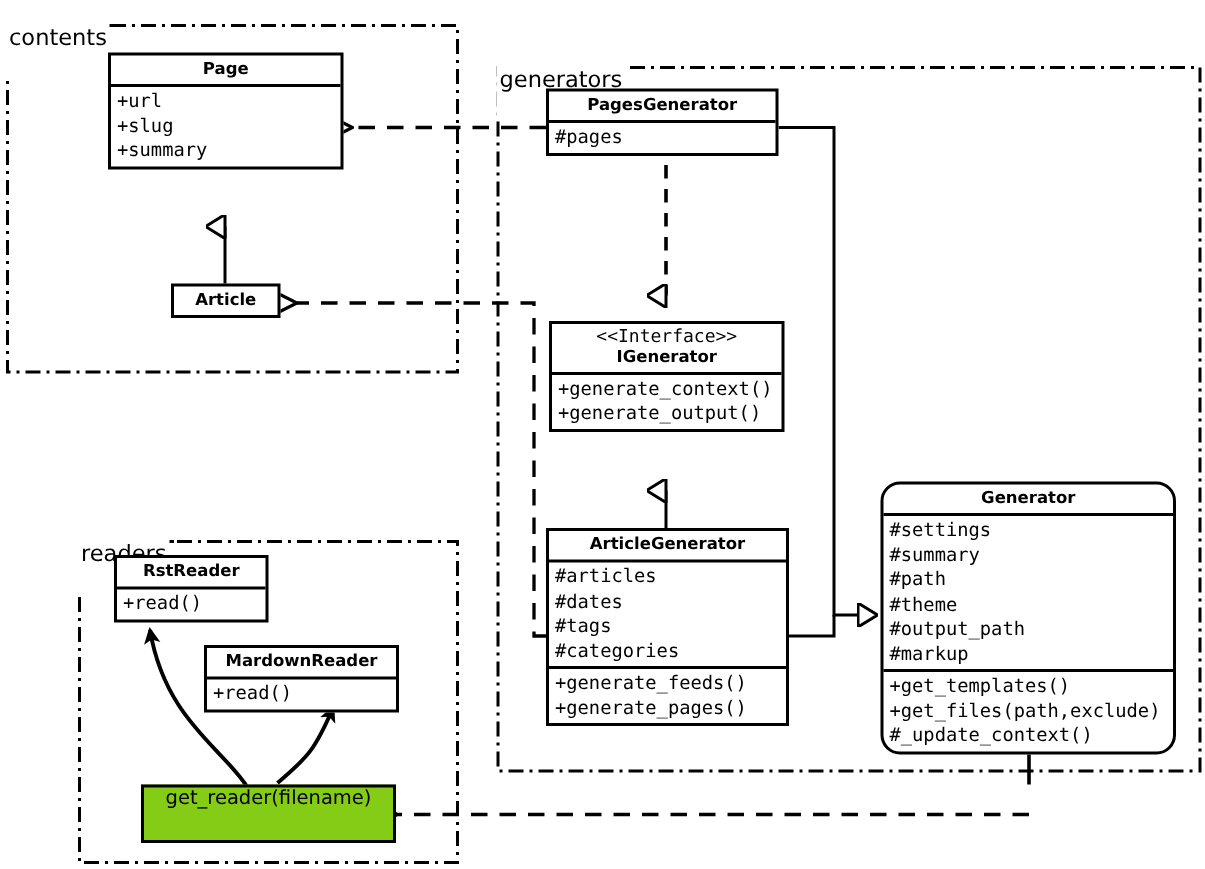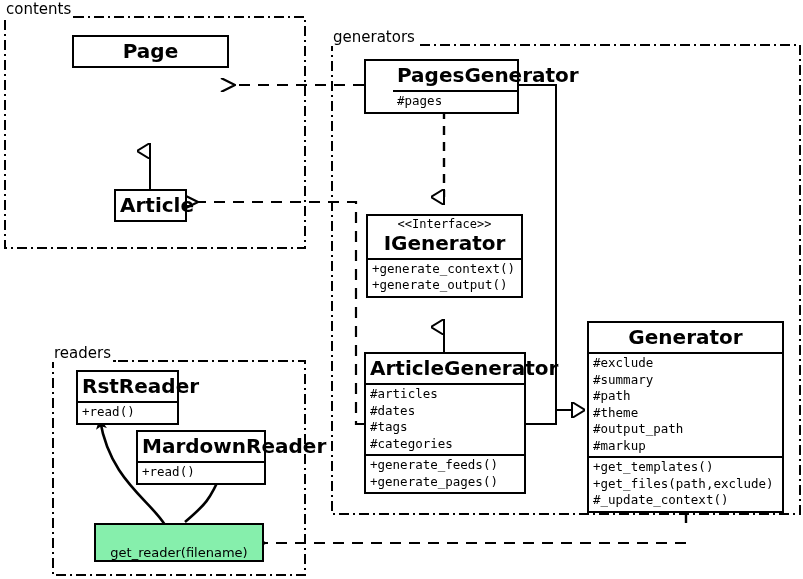--- a/index.html
+++ b/index.html
@@ -14,37 +14,37 @@
     background: #ffffff;
     font-family: "DejaVu Sans", sans-serif;
     overflow: hidden;
   }
   .package-label {
     position: absolute;
     font-family: "DejaVu Sans", sans-serif;
     font-size: 15px;
     color: #000;
     background: #fff;
-    padding: 0 2px;
+    padding: 16px 2px;
     white-space: nowrap;
     text-align: right;
   }
   
   .umlbox {
     position: absolute;
     box-sizing: border-box;
     border: 2px solid #000;
     background: #ffffff;
     display: flex;
     flex-direction: column;
   }
   .umlbox .title {
     font-family: "DejaVu Sans", sans-serif;
     font-weight: bold;
-    font-size: 20px;
+    font-size: 11px;
     text-align: center;
     padding: 3px 4px 4px 4px;
     color: #000;
     line-height: 1.1;
   }
   .umlbox .stereotype {
     font-family: "DejaVu Sans Mono", monospace;
     font-weight: normal;
     font-size: 12px;
     text-align: center;
@@ -58,23 +58,23 @@
     font-family: "DejaVu Sans Mono", monospace;
     font-size: 12.5px;
     line-height: 1.32;
     color: #000;
     white-space: nowrap;
   }
   .plainbox {
     position: absolute;
     box-sizing: border-box;
     border: 2px solid #000;
-    background: #86efac;
+    background: #84cc16;
     display: flex;
-    align-items: flex-end;
+    align-items: flex-start;
     justify-content: center;
     font-family: "DejaVu Sans", sans-serif;
     font-size: 13px;
     color: #000;
   }
   svg.edges {
     position: absolute;
     left: 0; top: 0;
     width: 803px;
     height: 579px;
@@ -145,27 +145,32 @@
 
     <path d="M 686,503 L 686,523" fill="none" stroke="#000" stroke-width="2.4"></path>
 
     <path d="M 165,525 C 150,500 110,480 100,420" fill="none" stroke="#000" stroke-width="2.6" marker-end="url(#solidarrow)"></path>
 
     <path d="M 185,522 C 205,505 210,500 222,472" fill="none" stroke="#000" stroke-width="2.6" marker-end="url(#solidarrow)"></path>
   </svg>
 
   <div class="umlbox" style="left:72px; top:35px; width:157px;">
     <div class="title">Page</div>
+    <div class="compartment">
+      <div>+url</div>
+      <div>+slug</div>
+      <div>+summary</div>
+    </div>
   </div>
 
   <div class="umlbox" style="left:114px; top:189px; width:73px;">
     <div class="title">Article</div>
   </div>
 
-  <div class="umlbox" style="left:364px; top:59px; width:155px;padding-left:27px;">
+  <div class="umlbox" style="left:364px; top:59px; width:155px;">
     <div class="title">PagesGenerator</div>
     <div class="compartment">
       <div>#pages</div>
     </div>
   </div>
 
   <div class="umlbox" style="left:364px; top:352px; width:162px;">
     <div class="title">ArticleGenerator</div>
     <div class="compartment">
       <div>#articles</div>
@@ -181,24 +186,24 @@
 
   <div class="umlbox" style="left:366px; top:214px; width:157px;">
     <div class="stereotype">&lt;&lt;Interface&gt;&gt;</div>
     <div class="title" style="padding-top:0;">IGenerator</div>
     <div class="compartment">
       <div>+generate_context()</div>
       <div>+generate_output()</div>
     </div>
   </div>
 
-  <div class="umlbox" style="left:587px; top:321px; width:197px;">
+  <div class="umlbox" style="left:587px; top:321px; width:197px;border-radius:13px;">
     <div class="title">Generator</div>
     <div class="compartment">
-      <div>#exclude</div>
+      <div>#settings</div>
       <div>#summary</div>
       <div>#path</div>
       <div>#theme</div>
       <div>#output_path</div>
       <div>#markup</div>
     </div>
     <div class="compartment">
       <div>+get_templates()</div>
       <div>+get_files(path,exclude)</div>
       <div>#_update_context()</div>

